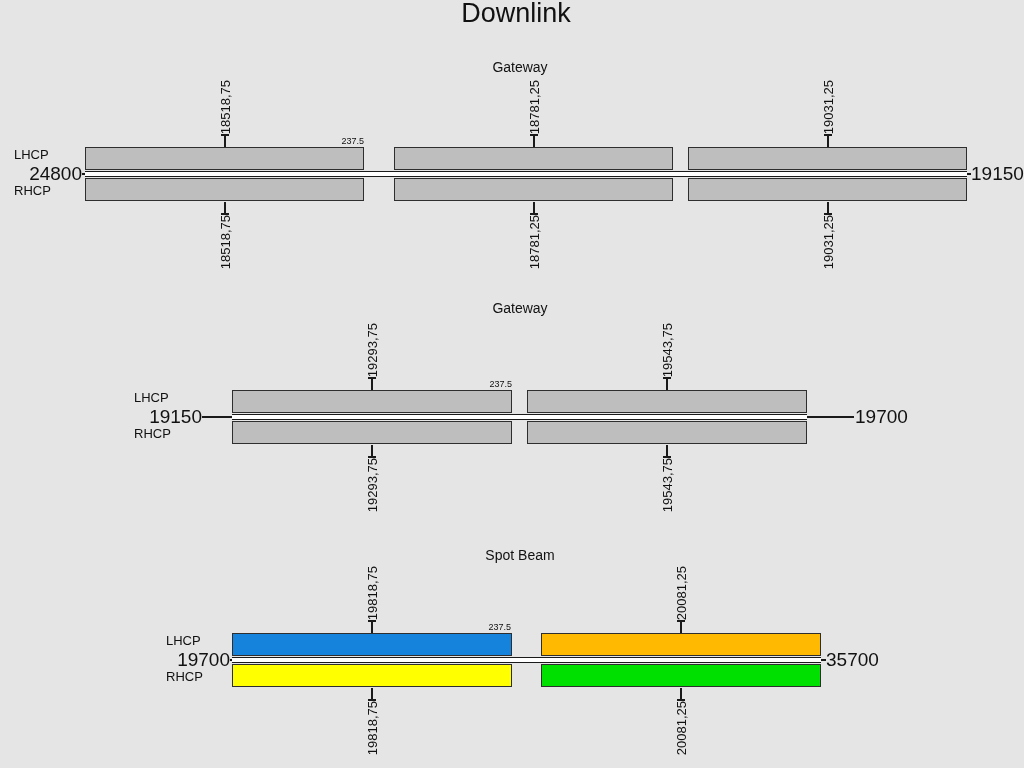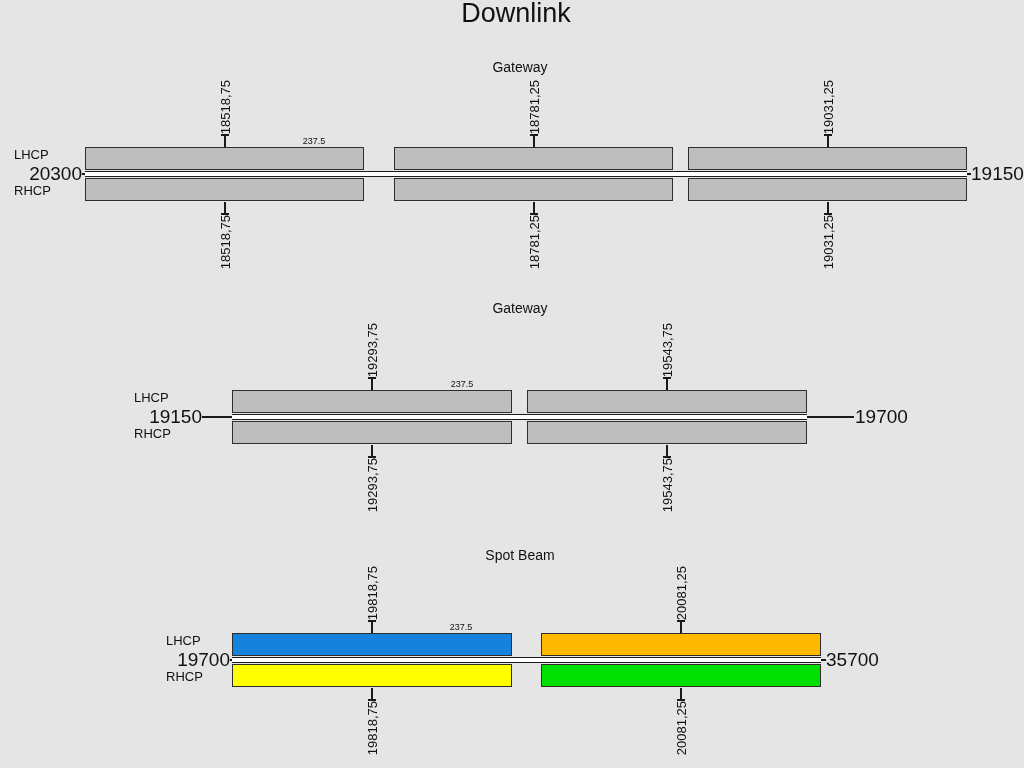--- a/index.html
+++ b/index.html
@@ -6,21 +6,21 @@
   #canvas{
     position:relative;width:1024px;height:768px;background:#e5e5e5;
     font-family:Liberation Sans, sans-serif;color:#111;overflow:hidden;
   }
   .abs{position:absolute;}
   .main-title{left:4px;width:1024px;top:-2px;text-align:center;font-size:27px;}
   .band-title{left:8px;width:1024px;text-align:center;font-size:14px;}
   .pol-label{font-size:13px;}
   .freq{font-size:19px;line-height:20px;}
   .freq.start{left:0;text-align:right;}
-  .bw-label{font-size:9px;text-align:center;width:100px;}
+  .bw-label{font-size:9px;text-align:right;width:100px;}
   .leader{height:2px;background:#1a1a1a;}
   .axis-double{
     height:6px;background:#ffffff;box-sizing:border-box;
     border-top:1.5px solid #1a1a1a;border-bottom:1.5px solid #1a1a1a;
   }
   .bar{
     height:23px;box-sizing:border-box;border:1.5px solid #2e2e2e;
   }
   .tkg{
     width:70px;height:72px;display:flex;flex-direction:column;align-items:center;
@@ -55,21 +55,21 @@
   </div>
   <div class="abs tkg top" style="left:793px;top:75px">
     <span class="vlabel">19031,25</span>
     <div class="cap"></div>
     <div class="tick"></div>
   </div>
 
   <div class="abs bw-label" style="left:264px;top:136px">237.5</div>
 
   <div class="abs pol-label" style="left:14px;top:147px">LHCP</div>
-  <div class="abs freq start" style="width:82px;top:164px">20300</div>
+  <div class="abs freq start" style="width:82px;top:164px">24800</div>
   <div class="abs pol-label" style="left:14px;top:183px">RHCP</div>
   <div class="abs freq" style="left:971px;top:164px">19150</div>
 
   <div class="abs leader" style="left:82px;top:173px;width:889px"></div>
   <div class="abs axis-double" style="left:85px;top:171px;width:882px"></div>
 
   <div class="abs bar" style="left: 85px; top: 147px; width: 279px; background: rgb(190, 190, 190);"></div>
   <div class="abs bar" style="left: 394px; top: 147px; width: 279px; background: rgb(190, 190, 190);"></div>
   <div class="abs bar" style="left: 688px; top: 147px; width: 279px; background: rgb(190, 190, 190);"></div>
   <div class="abs bar" style="left: 85px; top: 178px; width: 279px; background: rgb(190, 190, 190);"></div>

